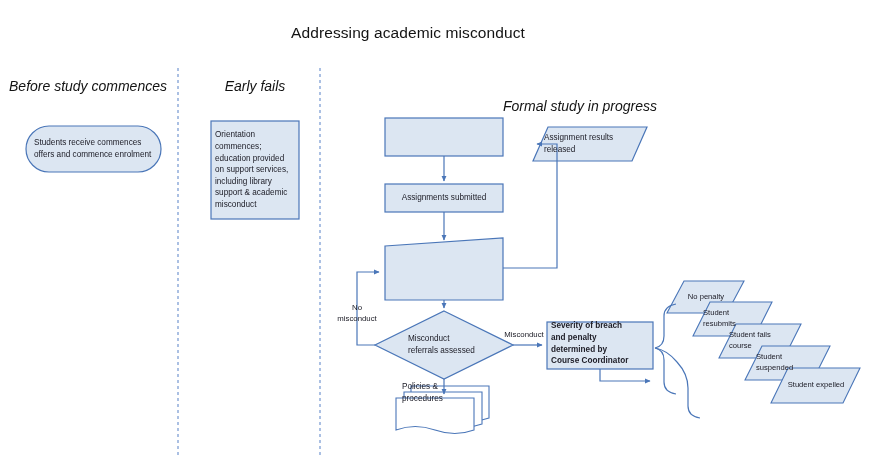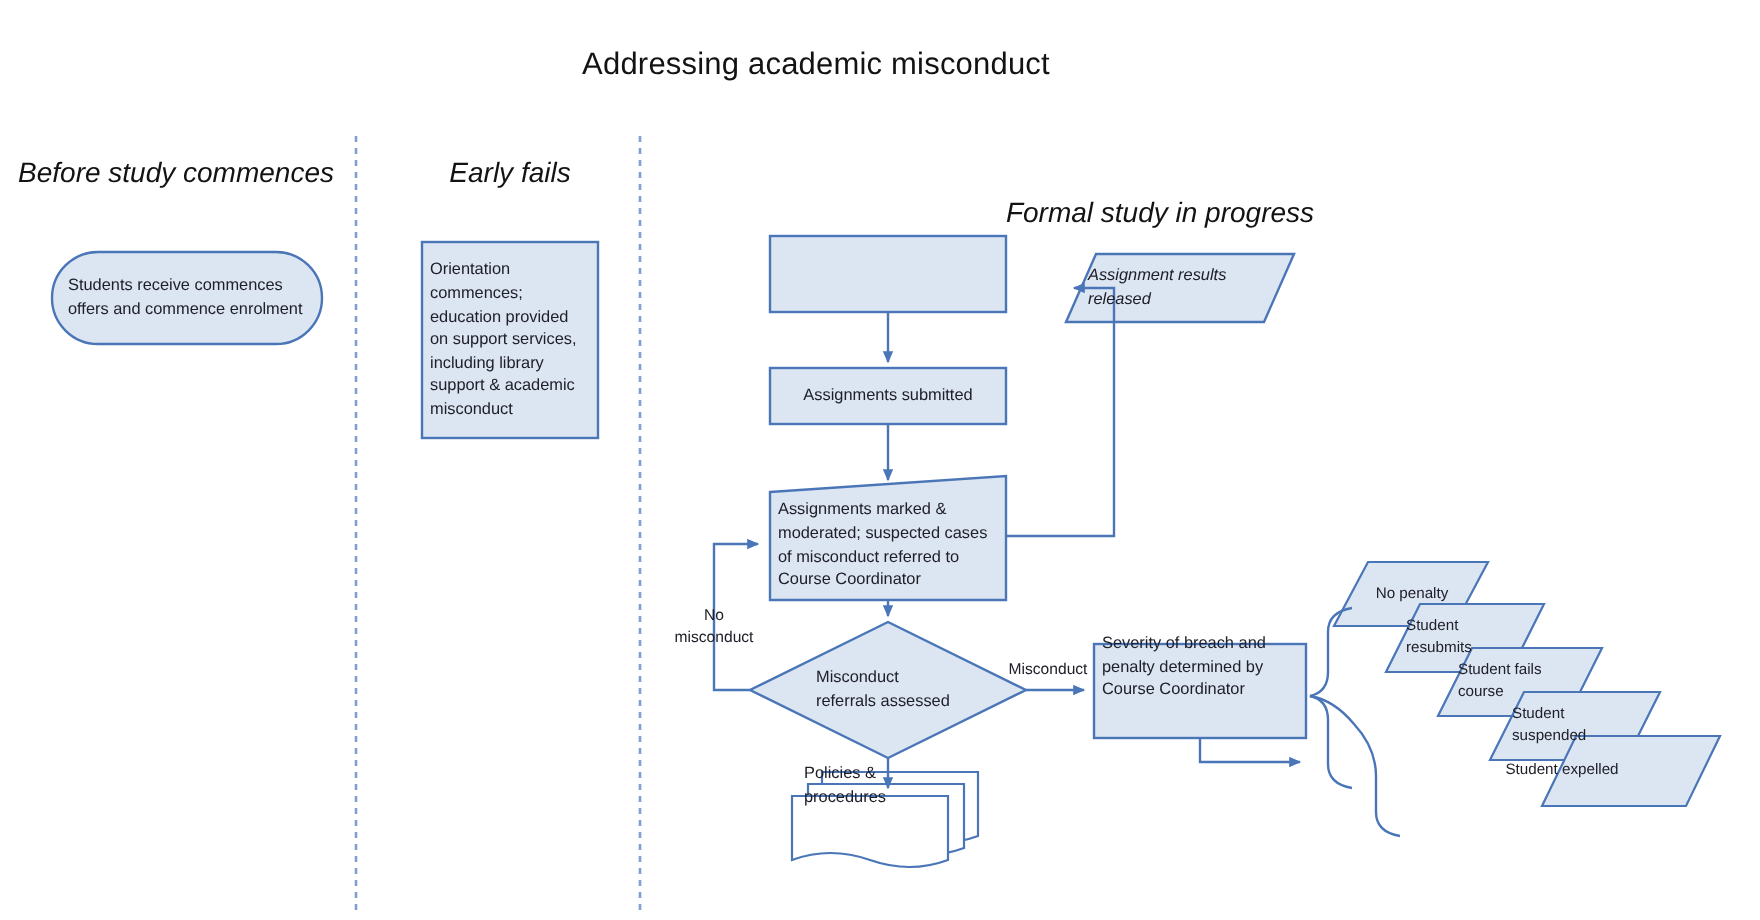--- a/index.html
+++ b/index.html
@@ -140,33 +140,32 @@
     <path d="M600,369 V381 H650" fill="none" stroke="#4a76b8" stroke-width="1.2" marker-end="url(#arw)"></path>
   </svg>
 
   <div class="node-text" style="left:30px; top:126px; width:127px; height:46px;">Students receive commences offers and commence enrolment</div>
 
   <div class="node-text" style="left:211px; top:121px; width:88px; height:98px;">Orientation commences; education provided on support services, including library support &amp; academic misconduct</div>
 
 
   <div class="node-text" style="left:385px; top:184px; width:118px; height:28px;">Assignments submitted</div>
 
-  <div class="node-text" style="left:385px; top:245px; width:118px; height:55px;">Assignments marked &amp; moderated; suspected cases of misconduct referred to Course Coordinator</div>
 
-  <div class="node-text" style="left:540px; top:127px; width:100px; height:34px;font-style:italic;">Assignment results released</div>
+  <div class="node-text" style="left:540px; top:127px; width:100px; height:34px;">Assignment results released</div>
 
   <div class="node-text" style="left:404px; top:318px; width:80px; height:54px;">Misconduct referrals assessed</div>
 
   <div class="node-text" style="left:398px; top:380px; width:55px; height:26px;">Policies &amp; procedures</div>
 
-  <div class="node-text" style="left:547px; top:310px; width:90px; height:47px;">Severity of breach and penalty determined by Course Coordinator</div>
+  <div class="node-text" style="left:547px; top:320px; width:90px; height:47px;font-weight:bold;">Severity of breach and penalty determined by Course Coordinator</div>
 
   <div class="node-text sm" style="left:672px; top:283px; width:68px; height:28px;">No penalty</div>
   <div class="node-text sm" style="left:699px; top:304px; width:68px; height:30px;">Student resubmits</div>
   <div class="node-text sm" style="left:725px; top:326px; width:70px; height:30px;">Student fails course</div>
   <div class="node-text sm" style="left:752px; top:348px; width:72px; height:30px;">Student suspended</div>
-  <div class="node-text sm" style="left:744px; top:370px; width:74px; height:31px;">Student expelled</div>
+  <div class="node-text sm" style="left:779px; top:370px; width:74px; height:31px;">Student expelled</div>
 
   <div class="edge-label" style="left:328px; top:303px; width:58px; text-align:center;">No
 misconduct</div>
   <div class="edge-label" style="left:500px; top:330px; width:48px; text-align:center;">Misconduct</div>
 
 </div>
 
 </body></html>

